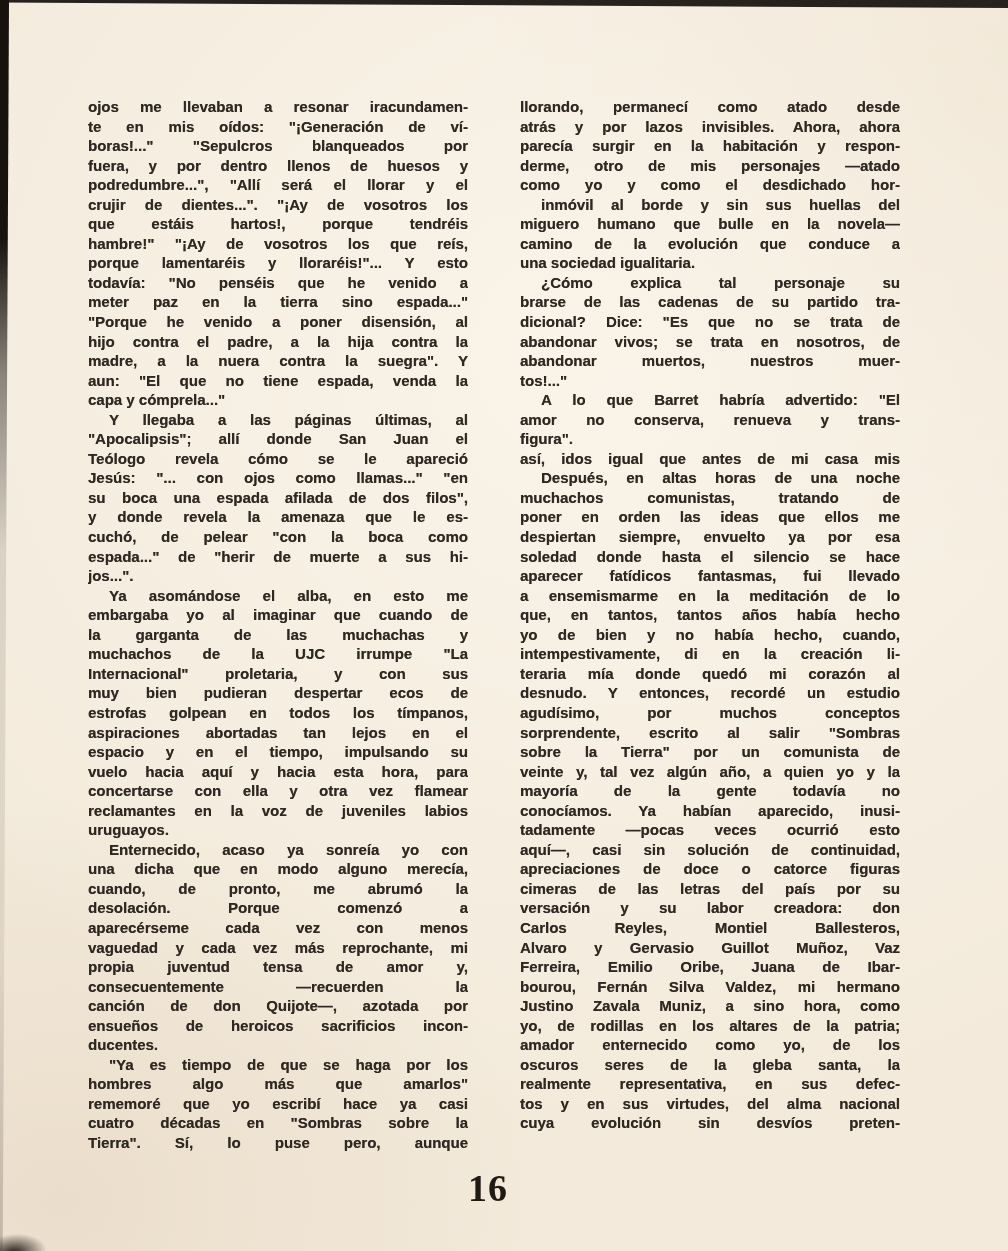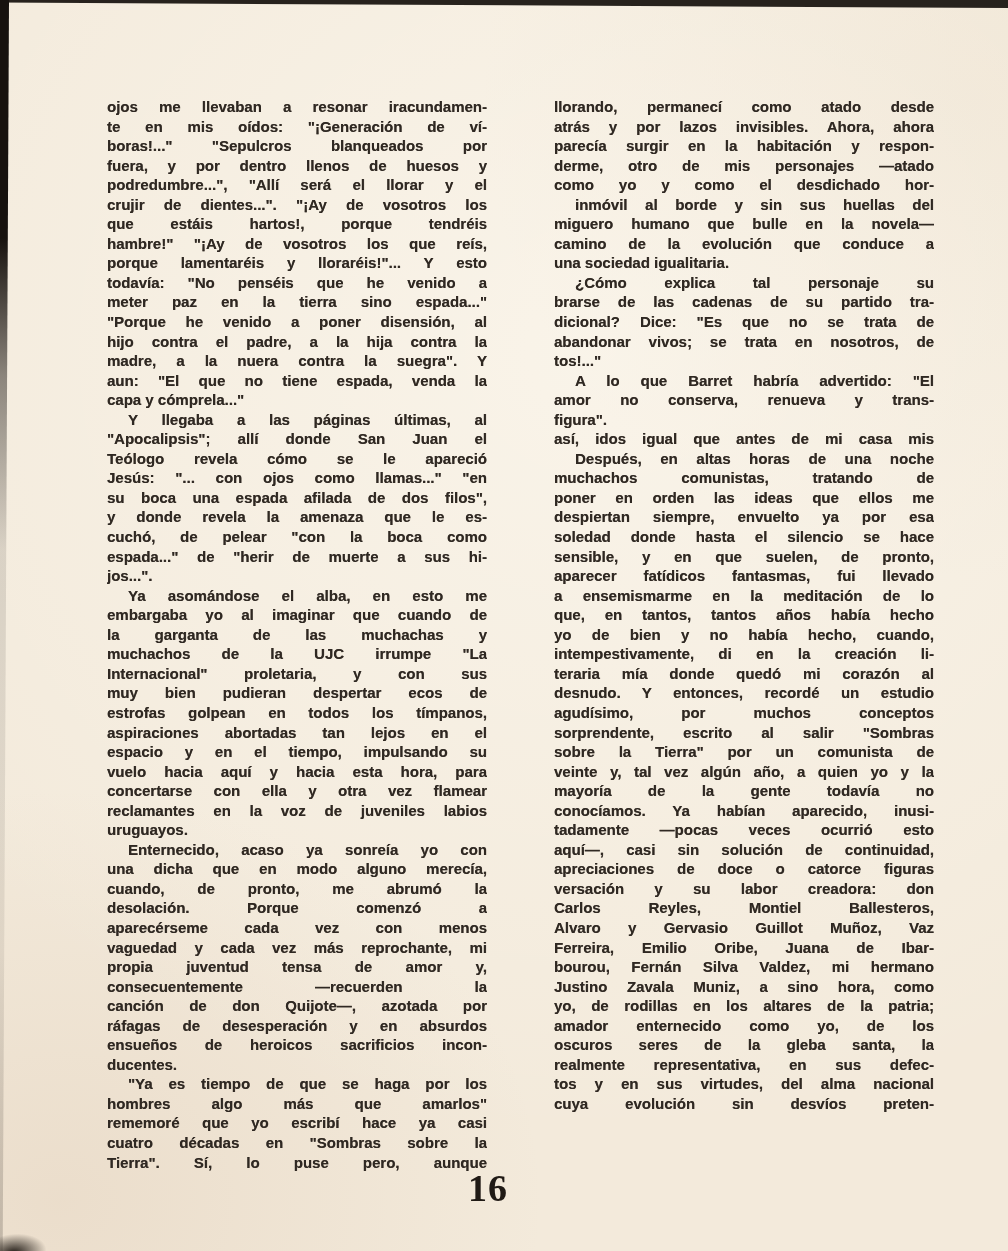--- a/index.html
+++ b/index.html
@@ -37,24 +37,23 @@
     position: absolute; left: -8px; bottom: -10px; width: 74px; height: 36px;
     background: radial-gradient(62% 72% at 28% 72%, rgba(25,19,14,.95), rgba(25,19,14,0) 72%);
     transform: rotate(-6deg);
   }
   .column {
     position: absolute; top: 97px; width: 380px;
     color: #2f2822;
     font-weight: bold;
     font-size: 15px;
     text-shadow: 0.2px 0.2px 0.35px rgba(47,40,34,0.65);
-    margin-left: 19px;
   }
   .column-left  { left: 88px; }
-  .column-right { left: 535px; }
+  .column-right { left: 520px; }
   .line {
     height: 19.55px; line-height: 19.55px;
     text-align: justify;
     text-align-last: justify;
     overflow: hidden;
   }
   .line.indent { padding-left: 21px; }
   .line.para-end { text-align: left; text-align-last: left; }
   .page-number {
     position: absolute; top: 1166px; left: 0; width: 100%;
@@ -116,21 +115,20 @@
     <div class="line para-end">uruguayos.</div>
     <div class="line indent">Enternecido, acaso ya sonreía yo con</div>
     <div class="line">una dicha que en modo alguno merecía,</div>
     <div class="line">cuando, de pronto, me abrumó la</div>
     <div class="line">desolación. Porque comenzó a</div>
     <div class="line">aparecérseme cada vez con menos</div>
     <div class="line">vaguedad y cada vez más reprochante, mi</div>
     <div class="line">propia juventud tensa de amor y,</div>
     <div class="line">consecuentemente —recuerden la</div>
     <div class="line">canción de don Quijote—, azotada por</div>
-    <div class="line">ráfagas de desesperación y en absurdos</div>
     <div class="line">ensueños de heroicos sacrificios incon-</div>
     <div class="line para-end">ducentes.</div>
     <div class="line indent">"Ya es tiempo de que se haga por los</div>
     <div class="line">hombres algo más que amarlos"</div>
     <div class="line">rememoré que yo escribí hace ya casi</div>
     <div class="line">cuatro décadas en "Sombras sobre la</div>
     <div class="line">Tierra". Sí, lo puse pero, aunque</div>
   </div>
 
 <div class="column column-right">
@@ -140,47 +138,48 @@
     <div class="line">derme, otro de mis personajes —atado</div>
     <div class="line">como yo y como el desdichado hor-</div>
     <div class="line indent">inmóvil al borde y sin sus huellas del</div>
     <div class="line">miguero humano que bulle en la novela—</div>
     <div class="line">camino de la evolución que conduce a</div>
     <div class="line para-end">una sociedad igualitaria.</div>
     <div class="line indent">¿Cómo explica tal personaje su</div>
     <div class="line">brarse de las cadenas de su partido tra-</div>
     <div class="line">dicional? Dice: "Es que no se trata de</div>
     <div class="line">abandonar vivos; se trata en nosotros, de</div>
+    <div class="line">abandonar muertos, nuestros muer-</div>
     <div class="line para-end">tos!..."</div>
     <div class="line indent">A lo que Barret habría advertido: "El</div>
     <div class="line">amor no conserva, renueva y trans-</div>
     <div class="line para-end">figura".</div>
     <div class="line">así, idos igual que antes de mi casa mis</div>
     <div class="line indent">Después, en altas horas de una noche</div>
     <div class="line">muchachos comunistas, tratando de</div>
     <div class="line">poner en orden las ideas que ellos me</div>
     <div class="line">despiertan siempre, envuelto ya por esa</div>
     <div class="line">soledad donde hasta el silencio se hace</div>
-    <div class="line">sensible, y en que suelen, de pronto,</div>
     <div class="line">aparecer fatídicos fantasmas, fui llevado</div>
     <div class="line">a ensemismarme en la meditación de lo</div>
     <div class="line">que, en tantos, tantos años había hecho</div>
     <div class="line">yo de bien y no había hecho, cuando,</div>
     <div class="line">intempestivamente, di en la creación li-</div>
     <div class="line">teraria mía donde quedó mi corazón al</div>
     <div class="line">desnudo. Y entonces, recordé un estudio</div>
     <div class="line">agudísimo, por muchos conceptos</div>
     <div class="line">sorprendente, escrito al salir "Sombras</div>
     <div class="line">sobre la Tierra" por un comunista de</div>
     <div class="line">veinte y, tal vez algún año, a quien yo y la</div>
     <div class="line">mayoría de la gente todavía no</div>
     <div class="line">conocíamos. Ya habían aparecido, inusi-</div>
     <div class="line">tadamente —pocas veces ocurrió esto</div>
     <div class="line">aquí—, casi sin solución de continuidad,</div>
     <div class="line">apreciaciones de doce o catorce figuras</div>
+    <div class="line">cimeras de las letras del país por su</div>
     <div class="line">versación y su labor creadora: don</div>
     <div class="line">Carlos Reyles, Montiel Ballesteros,</div>
     <div class="line">Alvaro y Gervasio Guillot Muñoz, Vaz</div>
     <div class="line">Ferreira, Emilio Oribe, Juana de Ibar-</div>
     <div class="line">bourou, Fernán Silva Valdez, mi hermano</div>
     <div class="line">Justino Zavala Muniz, a sino hora, como</div>
     <div class="line">yo, de rodillas en los altares de la patria;</div>
     <div class="line">amador enternecido como yo, de los</div>
     <div class="line">oscuros seres de la gleba santa, la</div>
     <div class="line">realmente representativa, en sus defec-</div>

